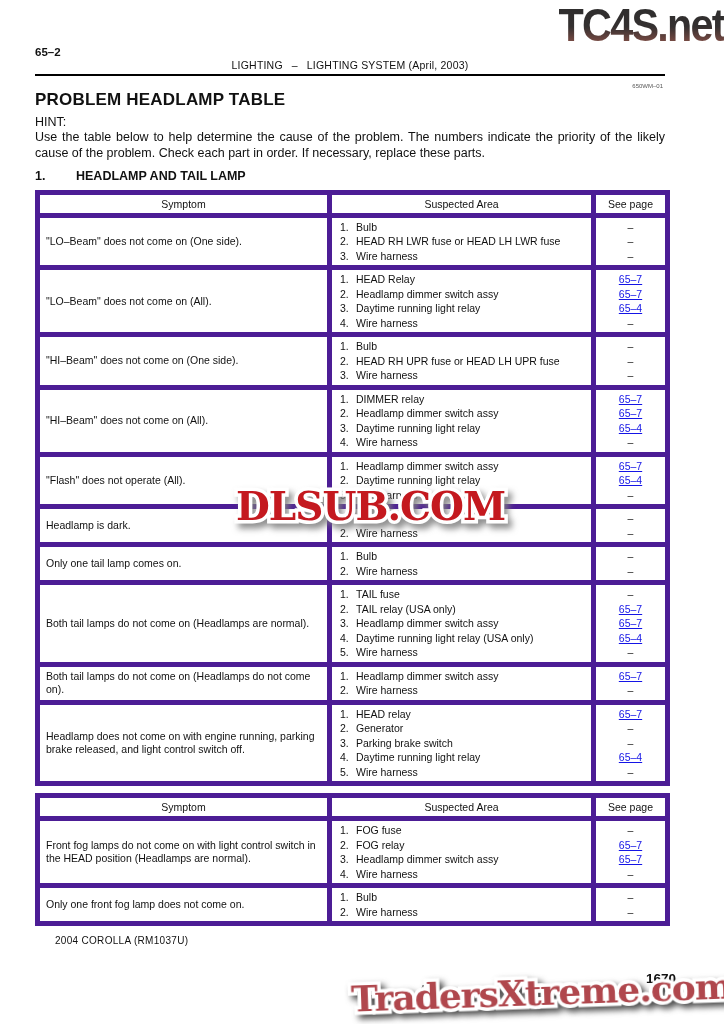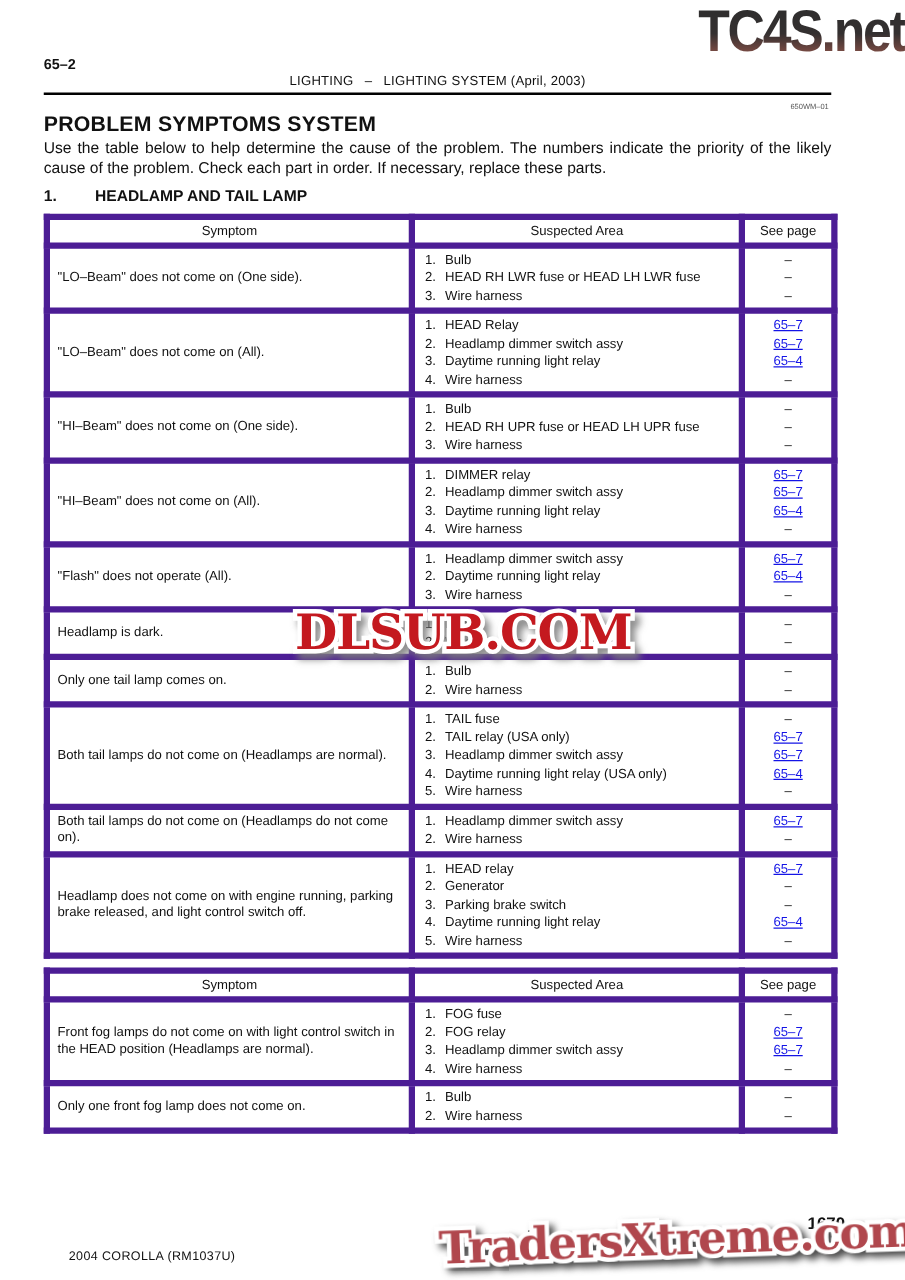--- a/index.html
+++ b/index.html
@@ -31,21 +31,21 @@
   .sym-table th, .sym-table td { border:5px solid #4c1d95;margin-left:48px; }
   .sym-table th { font-weight:normal; font-size:10.5px; height:18px; padding:0; }
   .symptom-cell { padding:3px 6px; vertical-align:middle; font-size:10.5px; line-height:1.25; }
   .area-cell { padding:2px 4px 2px 8px; vertical-align:middle; }
   .area-line { line-height:14.5px; font-size:10.5px; white-space:nowrap; }
   .item-num { display:inline-block; width:16px; }
   .page-cell { padding:2px 0; vertical-align:middle; text-align:center; }
   .page-line { line-height:14.5px; font-size:10.5px; color:#222; }
   .page-link { color:#1414e6; cursor:pointer;text-decoration:underline; }
 
-  .footer-left { position:absolute; left:55px; top:1000px; font-size:10px; letter-spacing:0.3px; }
+  .footer-left { position:absolute; left:55px; top:935px; font-size:10px; letter-spacing:0.3px; }
   .footer-frag-au { position:absolute; left:419px; top:981px; font-family:"Liberation Serif", serif; font-weight:bold; font-size:13px; }
   .footer-frag-pagenum { position:absolute; left:646px; top:971px; font-weight:bold; font-size:13.5px; }
 
   
   .wm { position:absolute; z-index:10; line-height:1; white-space:nowrap; pointer-events:none; }
   .wm-tc4s {
     top:1px; right:0px; font-size:47px; font-weight:bold;
     font-family:"Liberation Sans", sans-serif; letter-spacing:-2px;
     transform:scaleX(0.88); transform-origin:top right;
     background:linear-gradient(180deg,#2d2d2d 0%,#343030 55%,#6e4640 82%,#9c6054 100%);
@@ -78,22 +78,23 @@
   <div class="content">
 
     <div class="page-number">65–2</div>
 
     <div class="header-rule">
       <span class="section-label">LIGHTING</span><span class="header-dash">–</span><span>LIGHTING SYSTEM (April, 2003)</span>
     </div>
 
     <div class="doc-code">650WM–01</div>
 
-    <div class="page-title">PROBLEM SYMPTOMS SYSTEM</div>
-
+    <div class="page-title">PROBLEM HEADLAMP TABLE</div>
+
+    <div class="hint-label">HINT:</div>
     <div class="hint-text">Use the table below to help determine the cause of the problem. The numbers indicate the priority of the likely cause of the problem. Check each part in order. If necessary, replace these parts.</div>
 
     <section class="sym-section">
       <div class="sec-heading">
         <span class="sec-num">1.</span><span class="sec-title">HEADLAMP AND TAIL LAMP</span>
       </div>
       <table class="sym-table">
         <colgroup>
             <col style="width:292px">
             <col style="width:264px">

